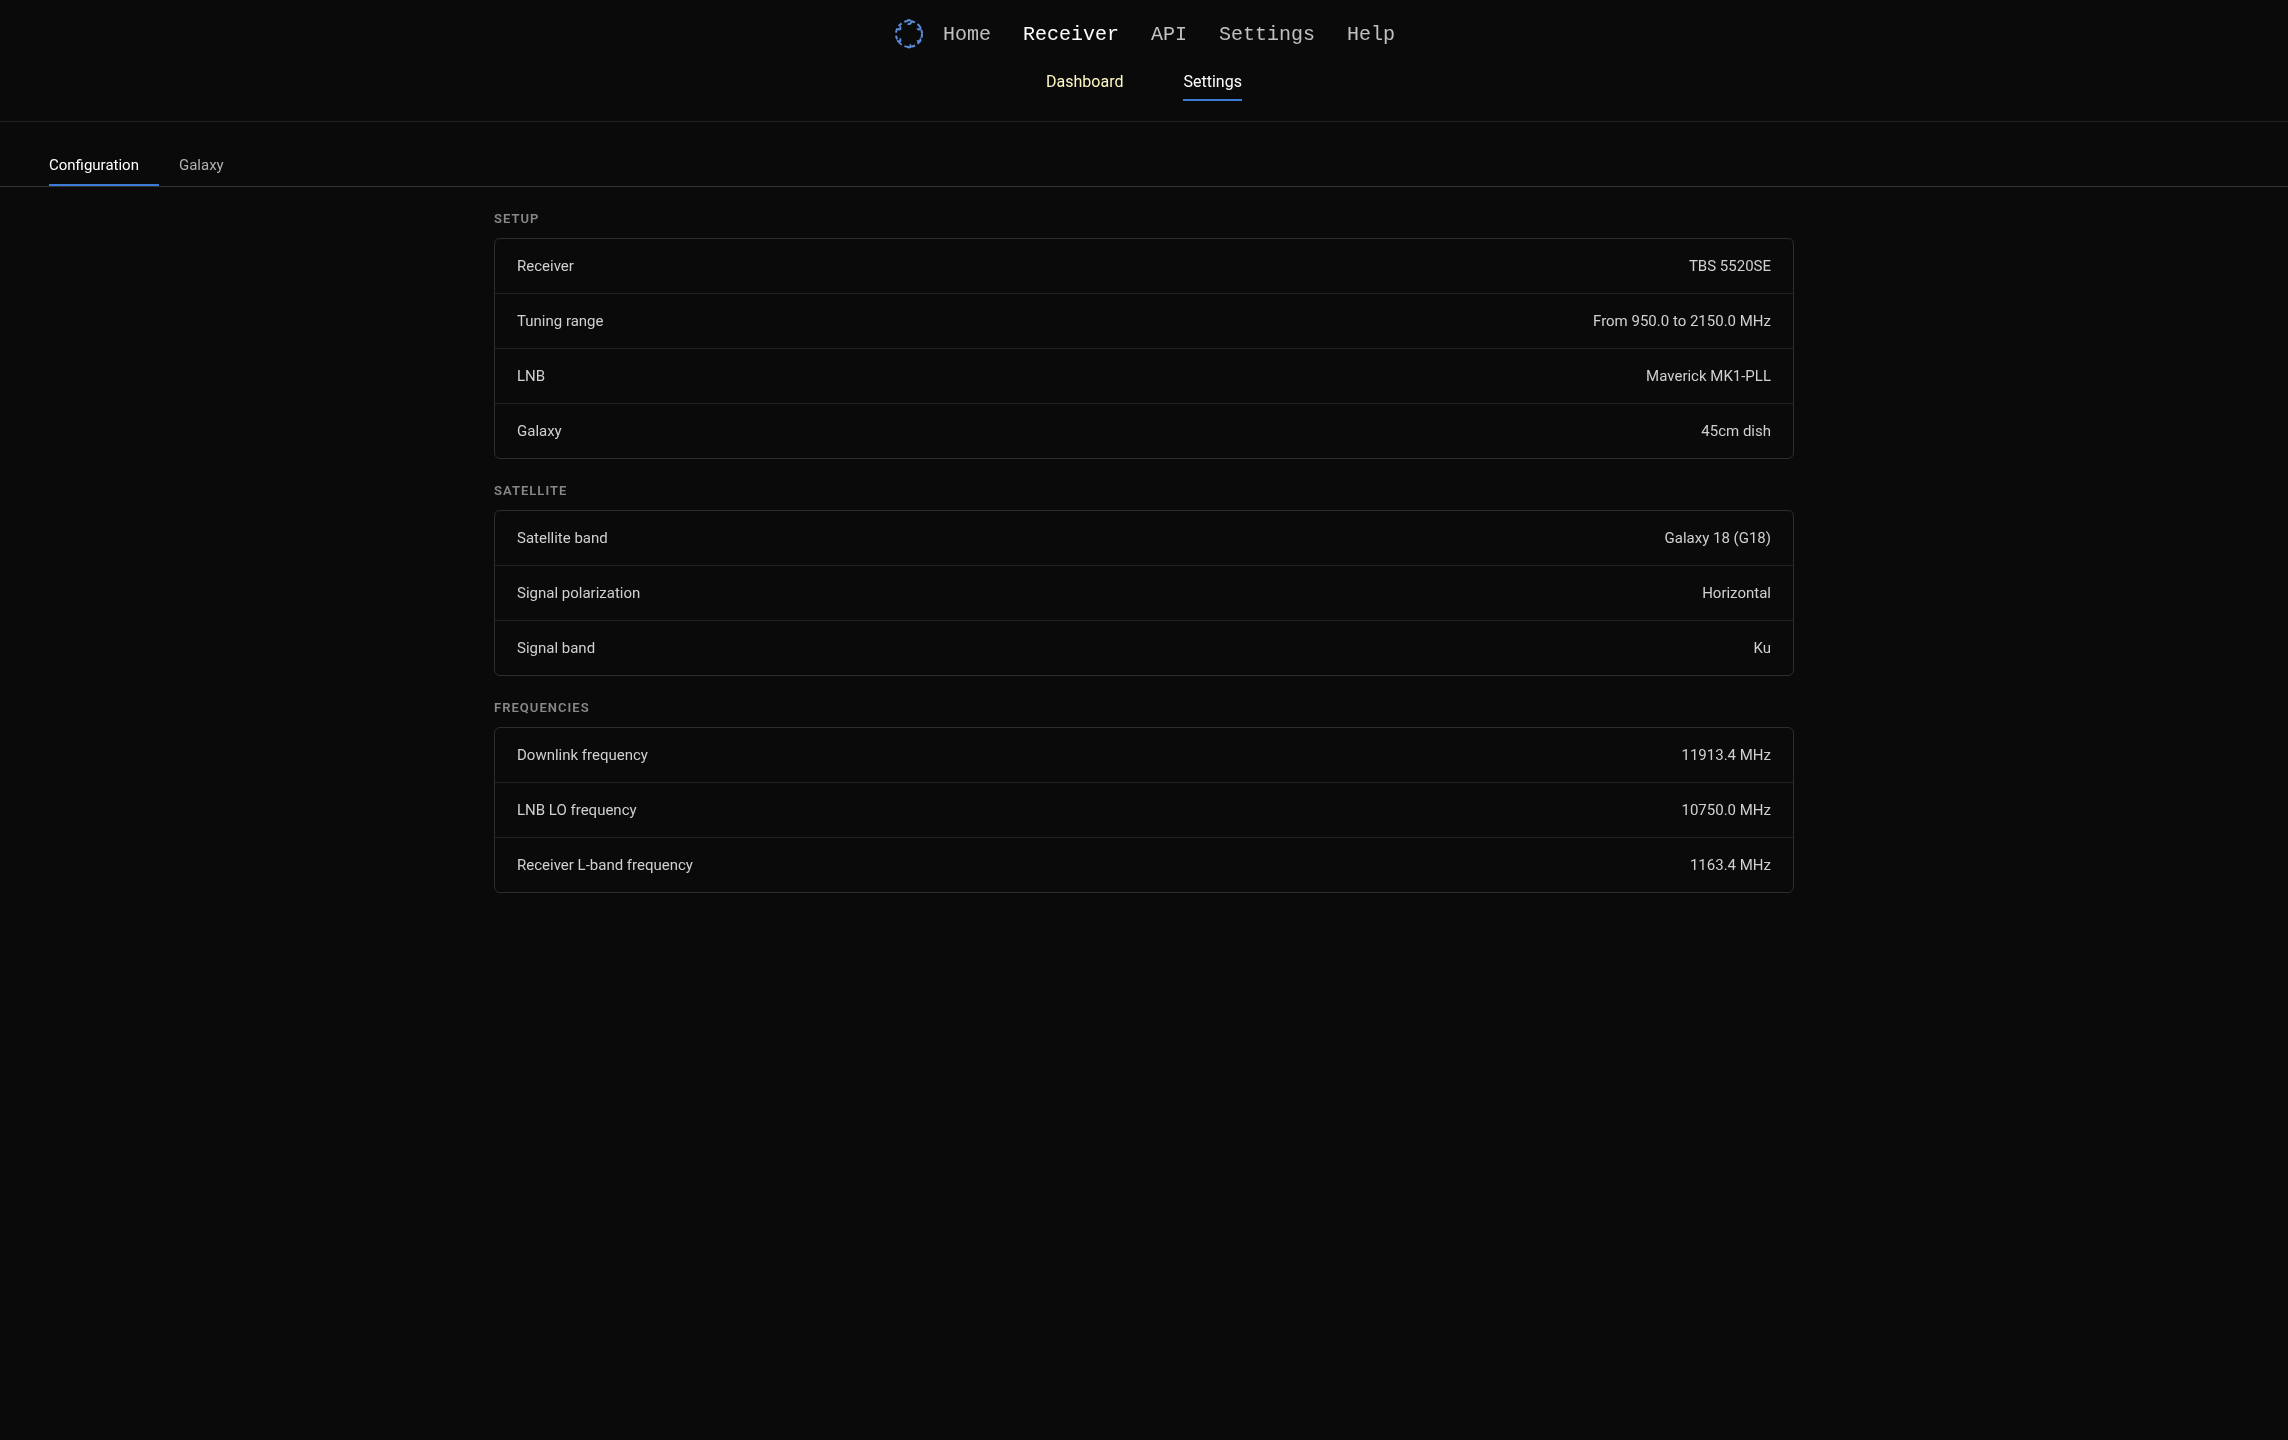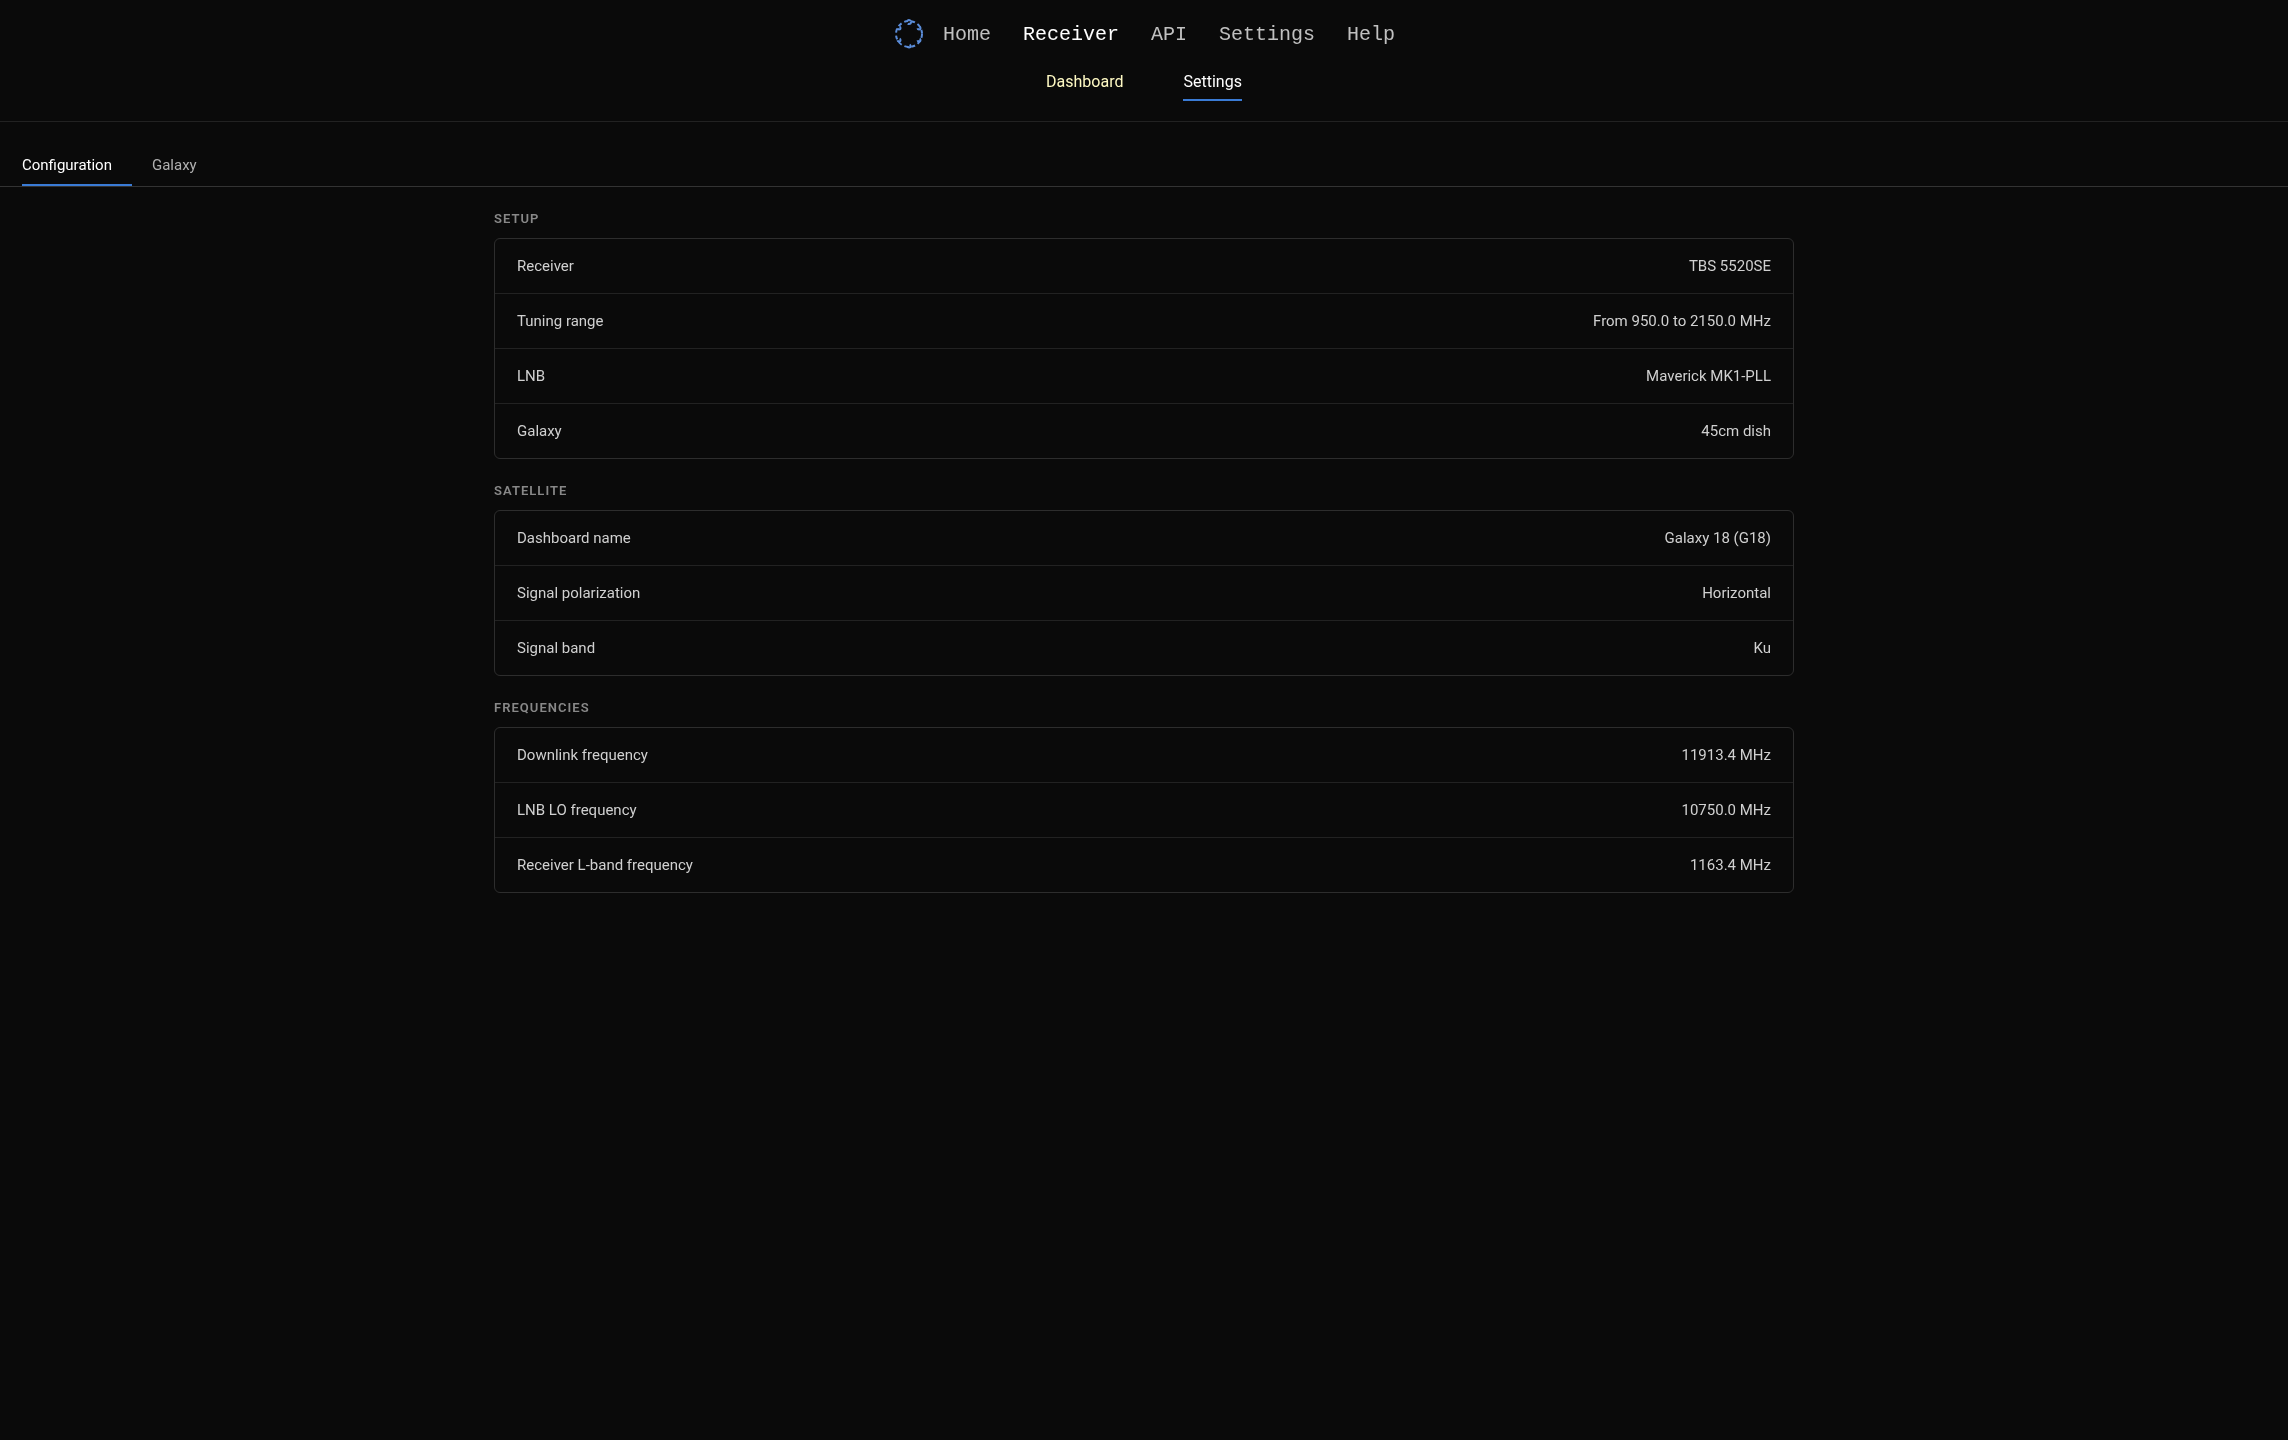--- a/index.html
+++ b/index.html
@@ -76,21 +76,21 @@
 
     .sub-nav-link.active {
       color: #ffffff;
       border-bottom: 2px solid #3a7bd5;
     }
 
     
     .config-tabs {
       display: flex;
       gap: 0;
-      padding: 0 22px;
+      padding: 0 49px;
       margin-bottom: 24px;
       border-bottom: 1px solid #333;
     }
 
     .config-tab {
       color: #b0b0b0;
       font-size: 15px;
       cursor: pointer;
       padding: 10px 20px 10px 0;
       margin-right: 20px;
@@ -205,21 +205,21 @@
     </div>
     <div class="settings-row">
       <span class="settings-label">Galaxy</span>
       <span class="settings-value">45cm dish</span>
     </div>
   </div>
 
   <div class="section-heading">SATELLITE</div>
   <div class="settings-card">
     <div class="settings-row">
-      <span class="settings-label">Dashboard name</span>
+      <span class="settings-label">Satellite band</span>
       <span class="settings-value">Galaxy 18 (G18)</span>
     </div>
     <div class="settings-row">
       <span class="settings-label">Signal polarization</span>
       <span class="settings-value">Horizontal</span>
     </div>
     <div class="settings-row">
       <span class="settings-label">Signal band</span>
       <span class="settings-value">Ku</span>
     </div>

